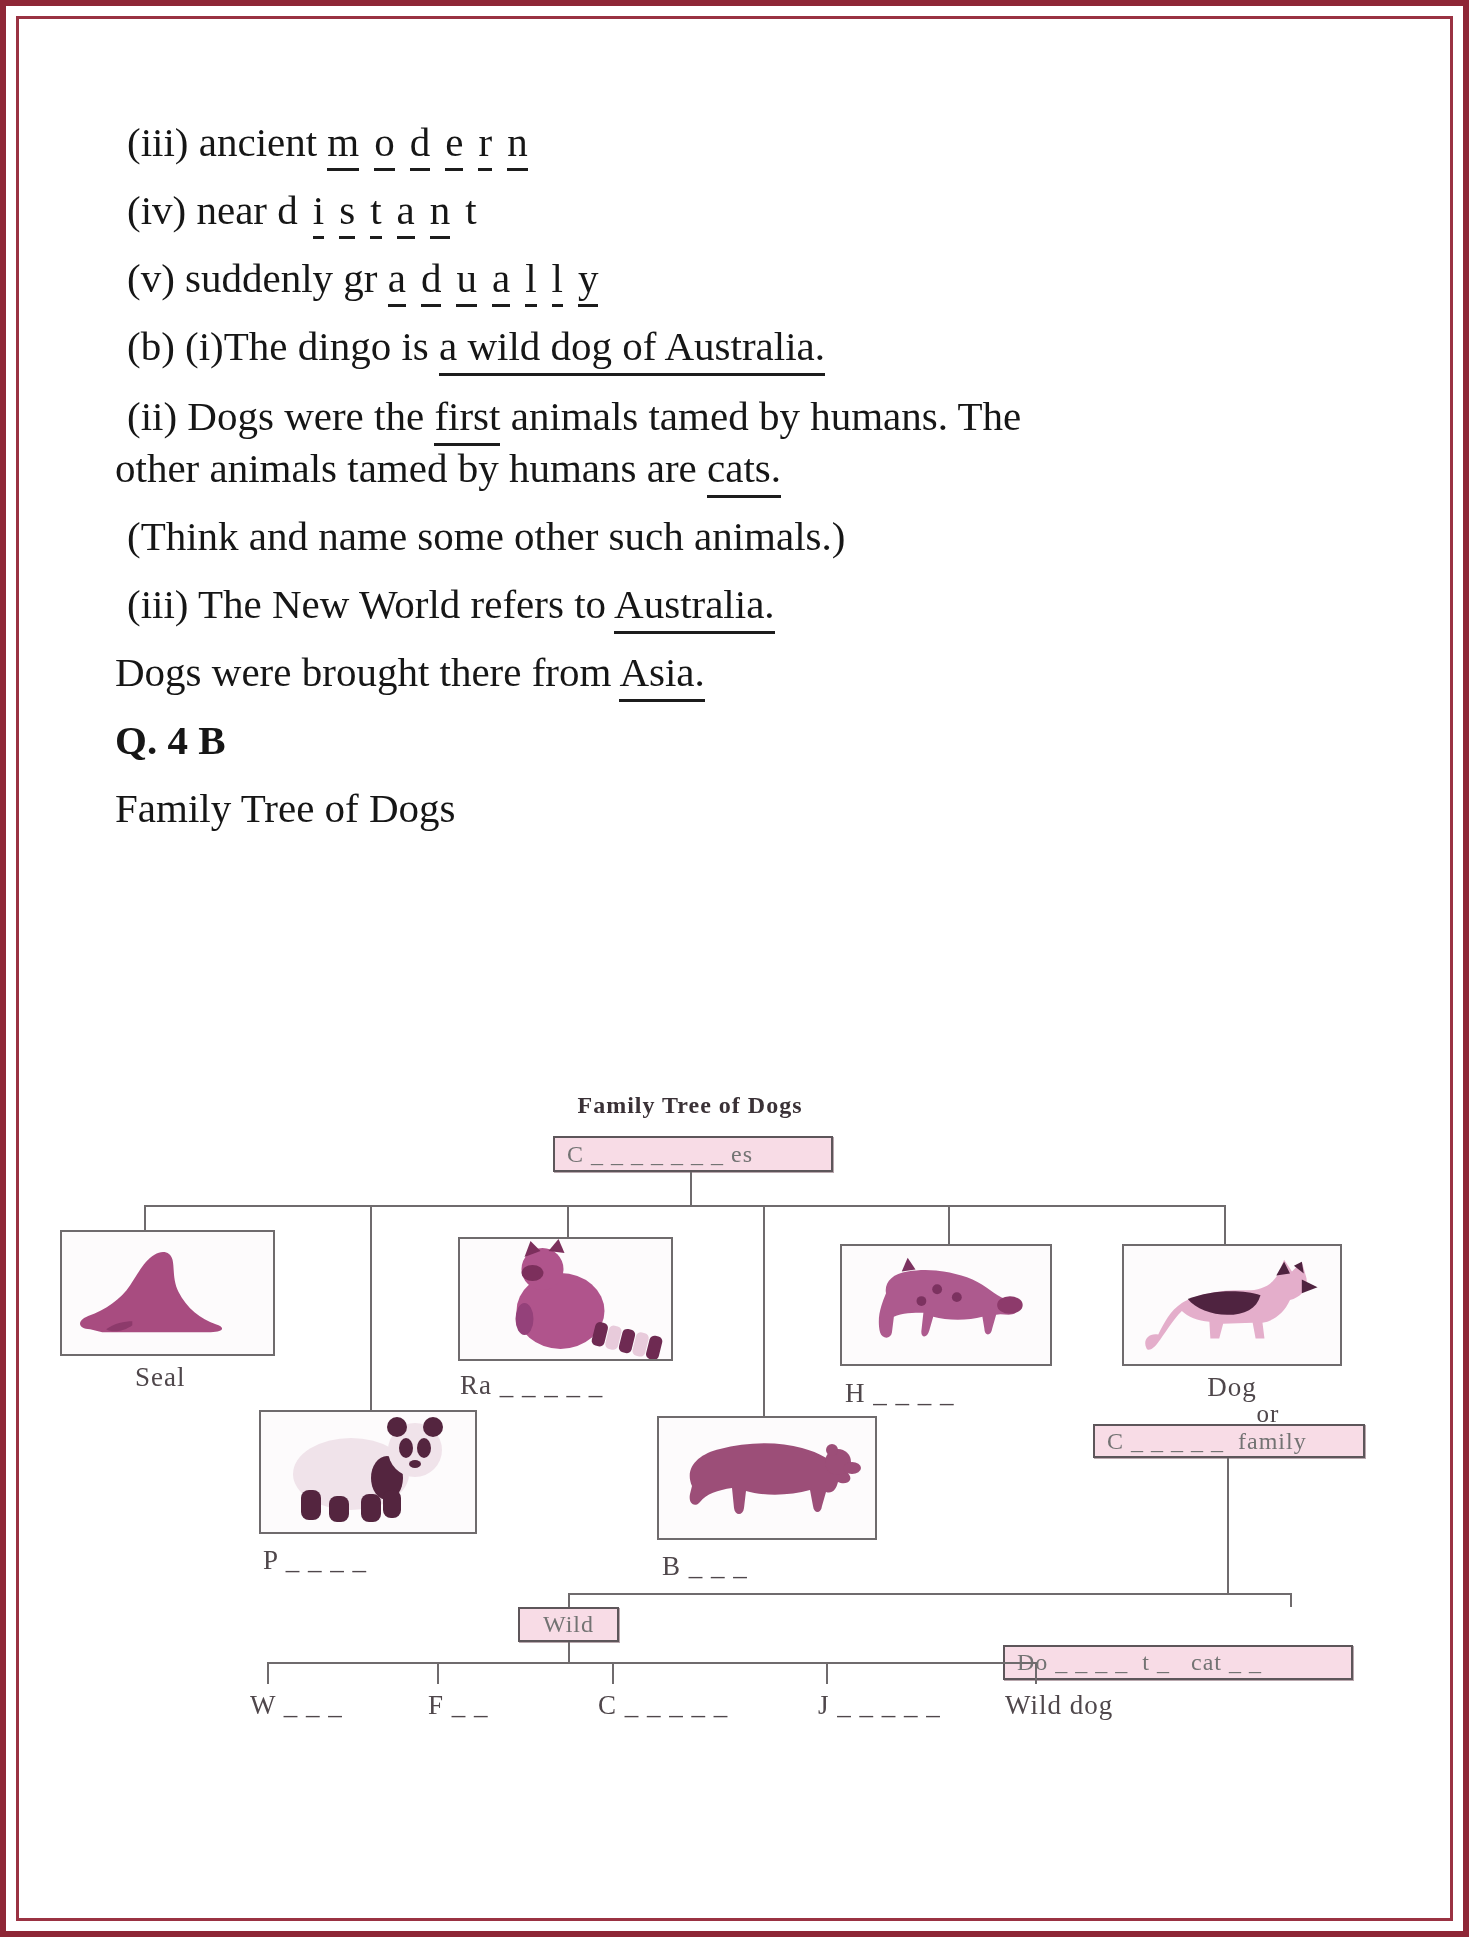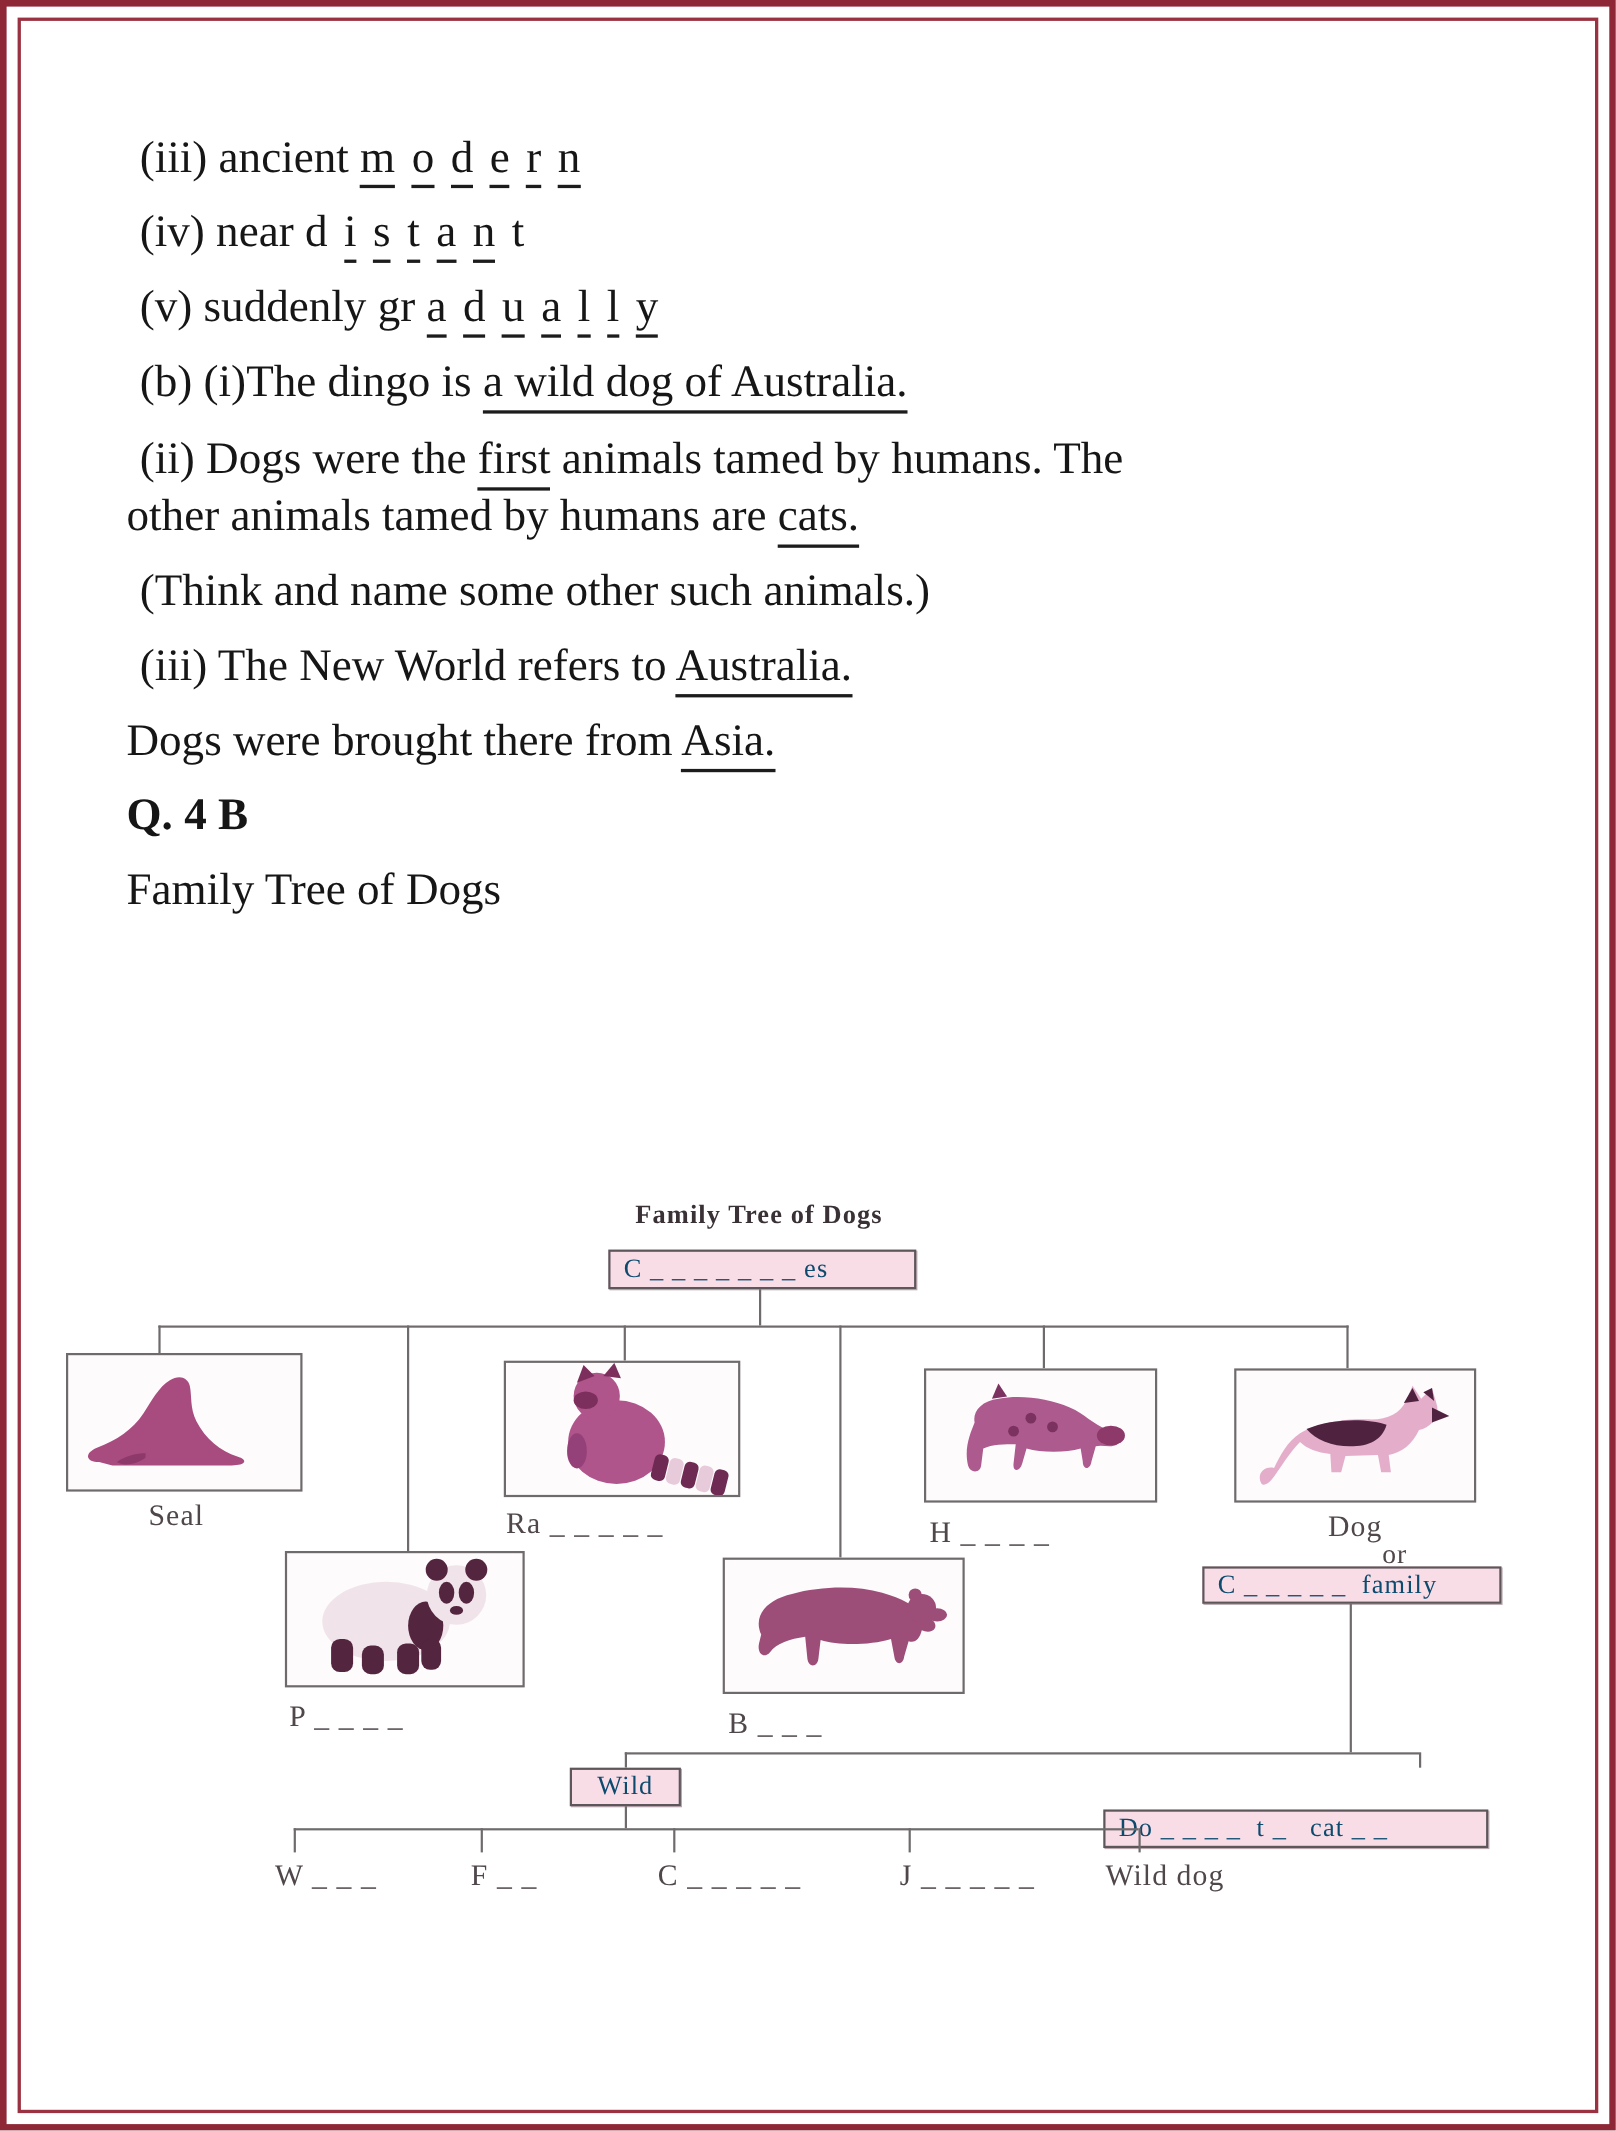--- a/index.html
+++ b/index.html
@@ -13,21 +13,21 @@
   .tl.ind{left:127px;}
   .ul{border-bottom:3px solid #1c1c1c;padding-bottom:4px;}
   .b{font-weight:bold;}
   .sp{display:inline-block;margin-right:15px;white-space:pre;}
   .sp.ul{padding-bottom:2px;border-bottom:3px solid #1c1c1c;}
 
   
   .dtitle{position:absolute;font-weight:bold;font-size:24px;color:#3a3136;letter-spacing:1px;text-align:center;}
   .abox{position:absolute;border:2px solid #6f6b6d;background:#fdfbfc;box-sizing:border-box;}
   .abox svg{position:absolute;inset:0;width:100%;height:100%;}
-  .pbox{position:absolute;border:2px solid #5d565a;background:#f8dce6;font-size:24px;color:#0c4a6e;
+  .pbox{position:absolute;border:2px solid #5d565a;background:#f8dce6;font-size:24px;color:#737373;
         letter-spacing:1px;box-sizing:border-box;display:flex;align-items:center;padding-left:12px;
         white-space:pre;box-shadow:1px 1px 0 #b9a8ae;}
   .pbox.center{justify-content:center;padding-left:0;text-align:center;}
   .hl{position:absolute;height:2px;background:#6f6b6d;}
   .vl{position:absolute;width:2px;background:#6f6b6d;}
   .dlabel{position:absolute;font-size:27px;color:#4f474b;letter-spacing:1px;white-space:pre;}
   .dlabel.center{text-align:center;}
 </style>
 </head>
 <body>

